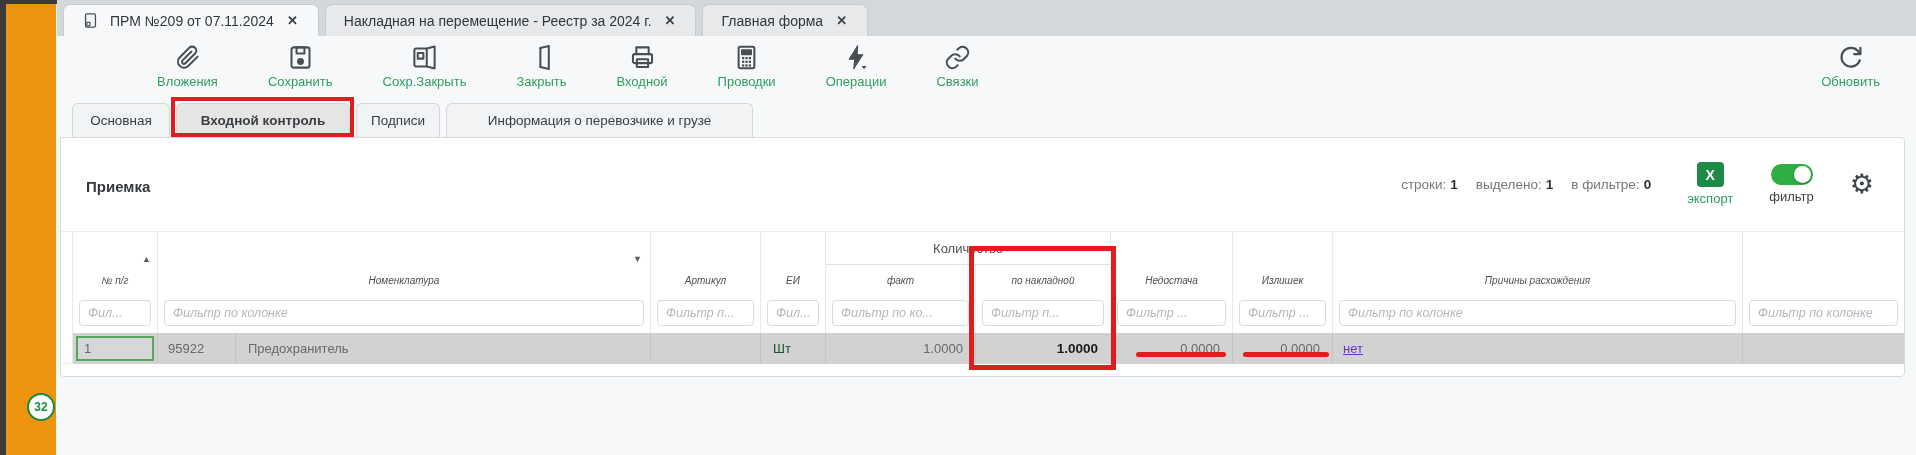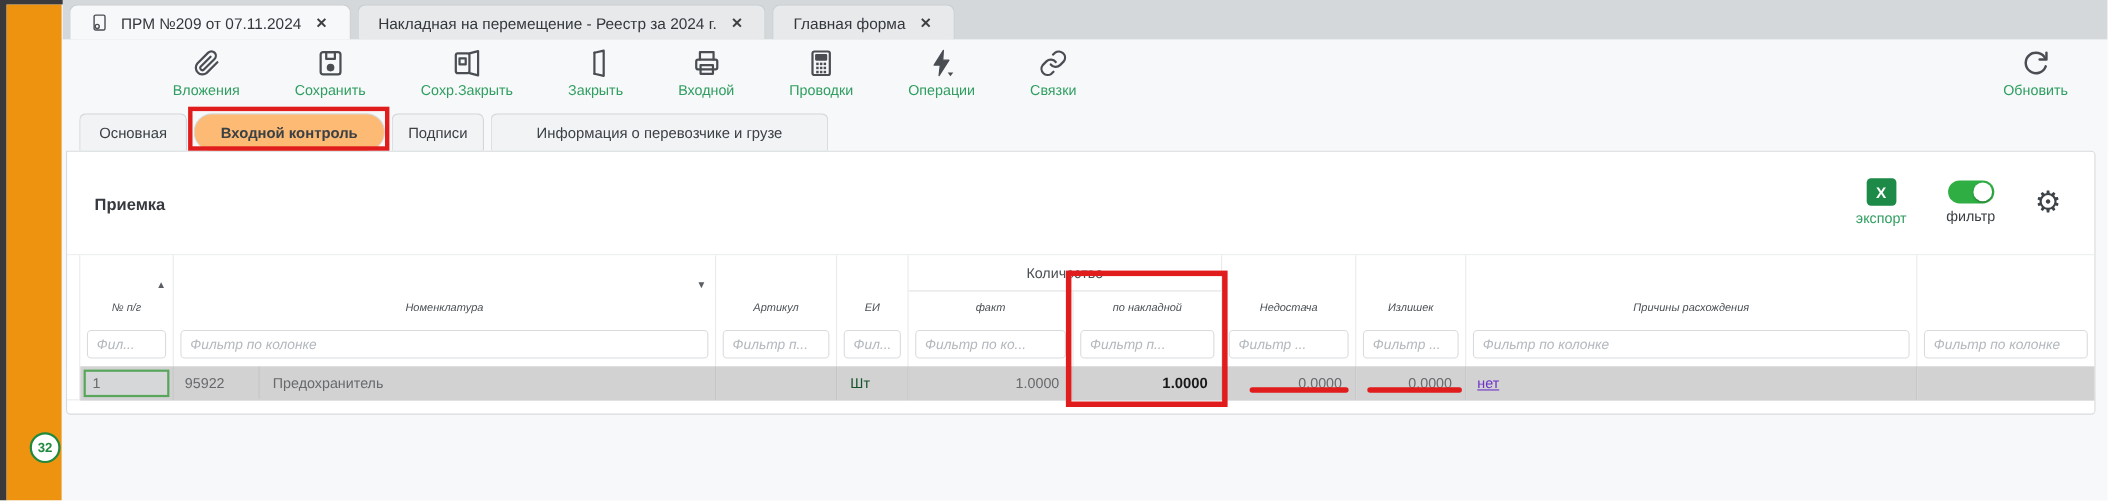--- a/index.html
+++ b/index.html
@@ -31,21 +31,21 @@
   .chrome { position:absolute; left:57px; top:36px; width:1859px; height:101px; background:#f7f8fa; }
   .toolbar { position:absolute; left:0; top:8px; right:0; display:flex; align-items:flex-start; gap:50px; padding-left:100px; }
   .tbtn { display:flex; flex-direction:column; align-items:center; gap:3px; cursor:pointer; }
   .tbtn svg { width:27px; height:27px; display:block; }
   .tbtn .lbl { font-size:13px; color:#2f9e60; white-space:nowrap; }
   .tbtn.refresh { position:absolute; right:36px; top:0; }
 
   .subtabs { position:absolute; left:15px; bottom:0; display:flex; align-items:flex-end; gap:6px; }
   .stab { height:34px; display:flex; align-items:center; justify-content:center; font-size:13.5px; color:#3b4045;
           background:#f1f3f4; border:1px solid #d4d7da; border-bottom:none; border-radius:6px 6px 0 0; cursor:pointer; }
-  .stab.active { background:#fdba74; font-weight:bold;border-radius:17px; }
+  .stab.active { background:#e5e5e5; font-weight:bold; }
   .stab.w1{width:98px}.stab.w2{width:174px}.stab.w3{width:84px}.stab.w4{width:307px}
 
   
   .panel { position:absolute; left:60px; top:137px; width:1845px; height:240px; background:#fff;
            border:1px solid #d8dbdd; border-radius:0 4px 4px 4px; }
   .panel-title { position:absolute; left:25px; top:40px; font-size:15px; font-weight:bold; color:#36393d; }
   .head-right { position:absolute; right:30px; top:18px; height:56px; display:flex; align-items:center; gap:36px; }
   .stats { display:flex; gap:18px; font-size:13.5px; }
   .stat .sl { color:#74787c; }
   .stat .sv { color:#2f3337; font-weight:bold; margin-left:4px; }
@@ -266,20 +266,25 @@
     <div class="stab w2 active">Входной контроль</div>
     <div class="stab w3">Подписи</div>
     <div class="stab w4">Информация о перевозчике и грузе</div>
   </div>
 </div>
 
 <div class="panel">
   <div class="panel-title">Приемка</div>
 
   <div class="head-right">
+    <div class="stats">
+      <div class="stat"><span class="sl">строки:</span><span class="sv">1</span></div>
+      <div class="stat"><span class="sl">выделено:</span><span class="sv">1</span></div>
+      <div class="stat"><span class="sl">в фильтре:</span><span class="sv">0</span></div>
+    </div>
     <div class="stack">
       <div class="xlsbtn">X</div>
       <span class="xlslbl">экспорт</span>
     </div>
     <div class="stack">
       <div class="toggle">
           <div class="knob"></div>
         </div>
       <span class="togglbl">фильтр</span>
     </div>

